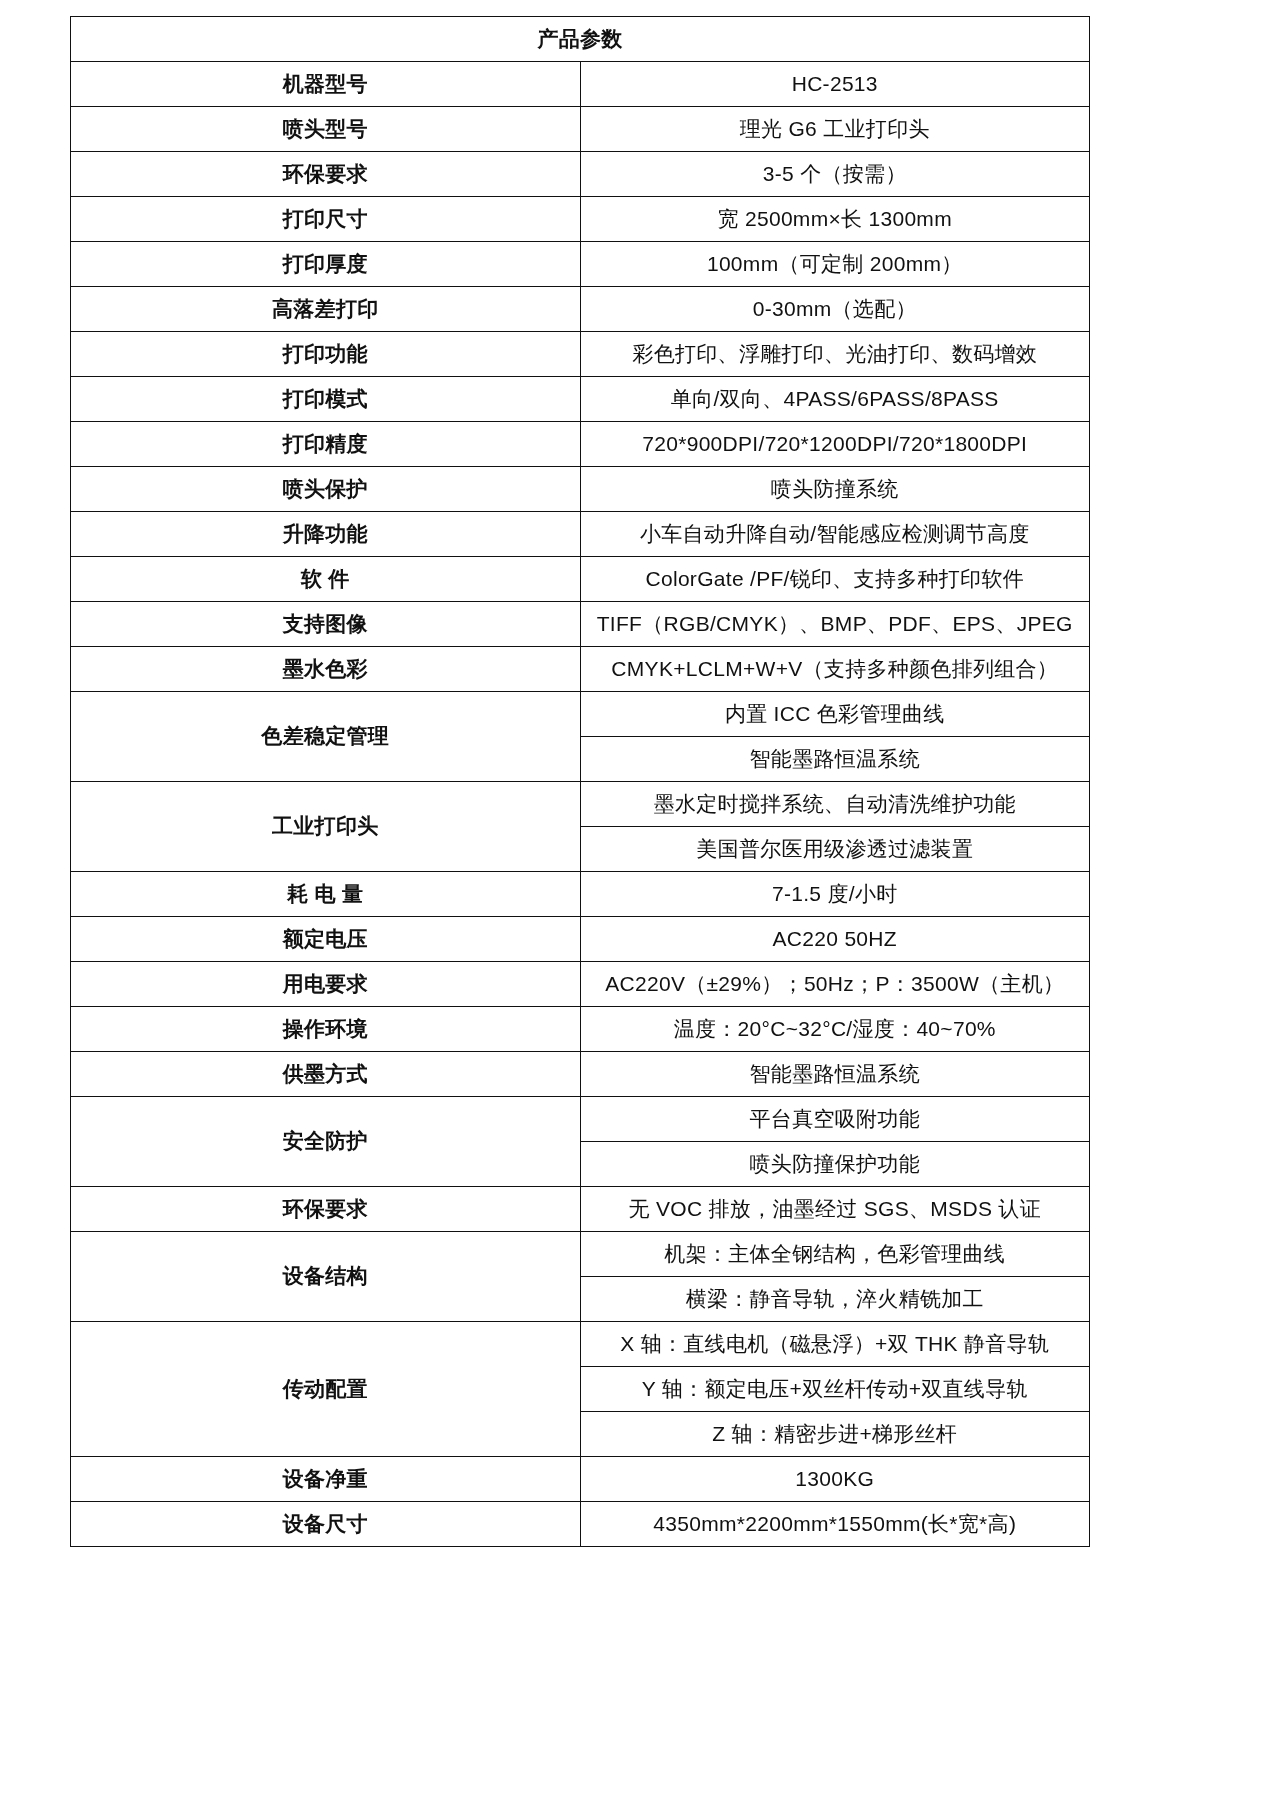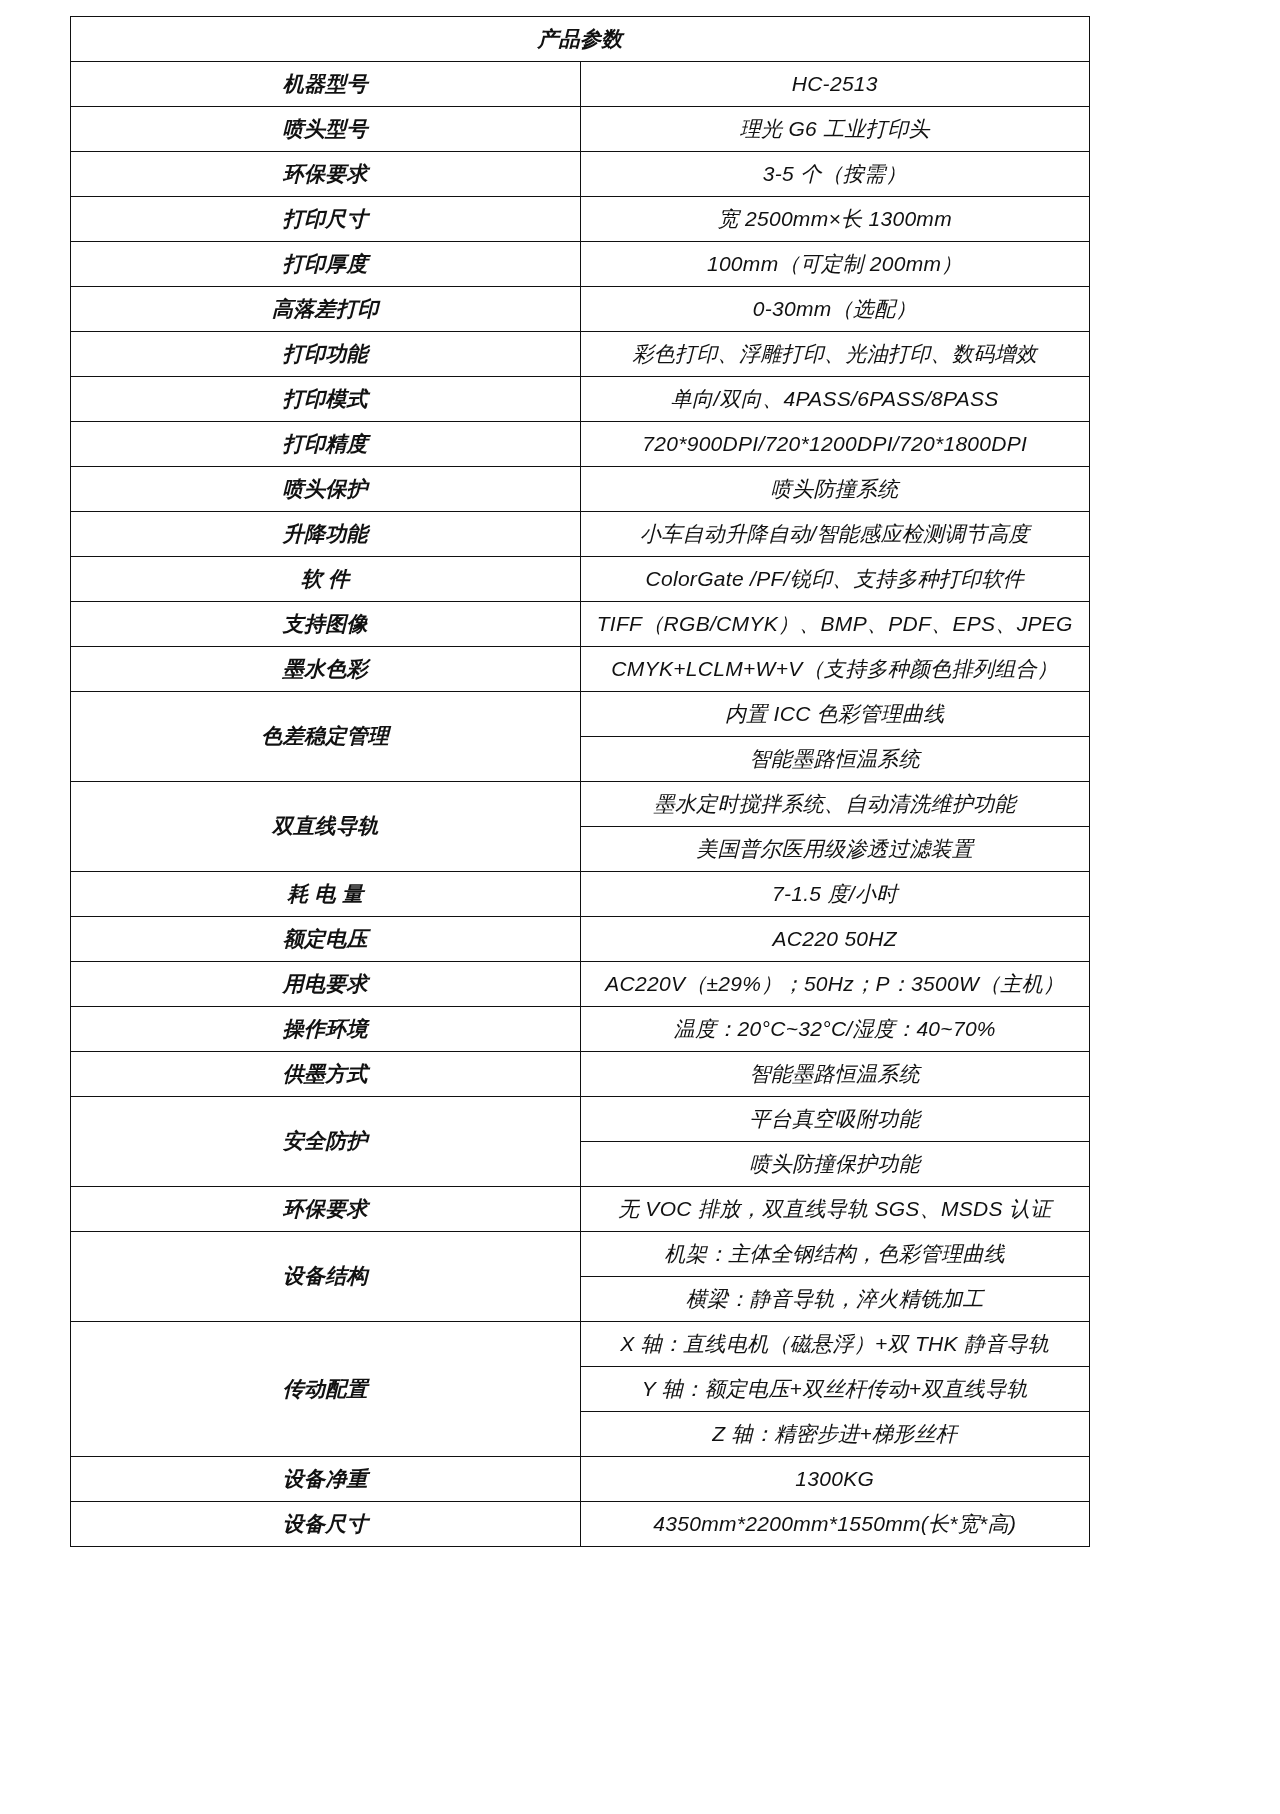--- a/index.html
+++ b/index.html
@@ -11,21 +11,20 @@
     width: 1280px;
     height: 1814px;
     font-family: "Liberation Sans", "DejaVu Sans", sans-serif;
     color: #111111;
   }
   .sheet {
     box-sizing: border-box;
     width: 1280px;
     height: 1814px;
     padding: 16px 34px 0 70px;
-    font-style: italic;
   }
   table.spec {
     border-collapse: collapse;
     width: 1020px;
     table-layout: fixed;
   }
   table.spec td {
     border: 1px solid #111111;
     padding: 0 8px;
     text-align: center;
@@ -121,21 +120,21 @@
           <td class="value">CMYK+LCLM+W+V（支持多种颜色排列组合）</td>
         </tr>
         <tr>
           <td class="label" rowspan="2">色差稳定管理</td>
           <td class="value">内置 ICC 色彩管理曲线</td>
         </tr>
         <tr>
           <td class="value">智能墨路恒温系统</td>
         </tr>
         <tr>
-          <td class="label" rowspan="2">双直线导轨</td>
+          <td class="label" rowspan="2">工业打印头</td>
           <td class="value">墨水定时搅拌系统、自动清洗维护功能</td>
         </tr>
         <tr>
           <td class="value">美国普尔医用级渗透过滤装置</td>
         </tr>
         <tr>
           <td class="label spaced" rowspan="1">耗 电 量</td>
           <td class="value">7-1.5 度/小时</td>
         </tr>
         <tr>
@@ -156,21 +155,21 @@
         </tr>
         <tr>
           <td class="label" rowspan="2">安全防护</td>
           <td class="value">平台真空吸附功能</td>
         </tr>
         <tr>
           <td class="value">喷头防撞保护功能</td>
         </tr>
         <tr>
           <td class="label" rowspan="1">环保要求</td>
-          <td class="value">无 VOC 排放，双直线导轨 SGS、MSDS 认证</td>
+          <td class="value">无 VOC 排放，油墨经过 SGS、MSDS 认证</td>
         </tr>
         <tr>
           <td class="label" rowspan="2">设备结构</td>
           <td class="value">机架：主体全钢结构，色彩管理曲线</td>
         </tr>
         <tr>
           <td class="value">横梁：静音导轨，淬火精铣加工</td>
         </tr>
         <tr>
           <td class="label" rowspan="3">传动配置</td>

